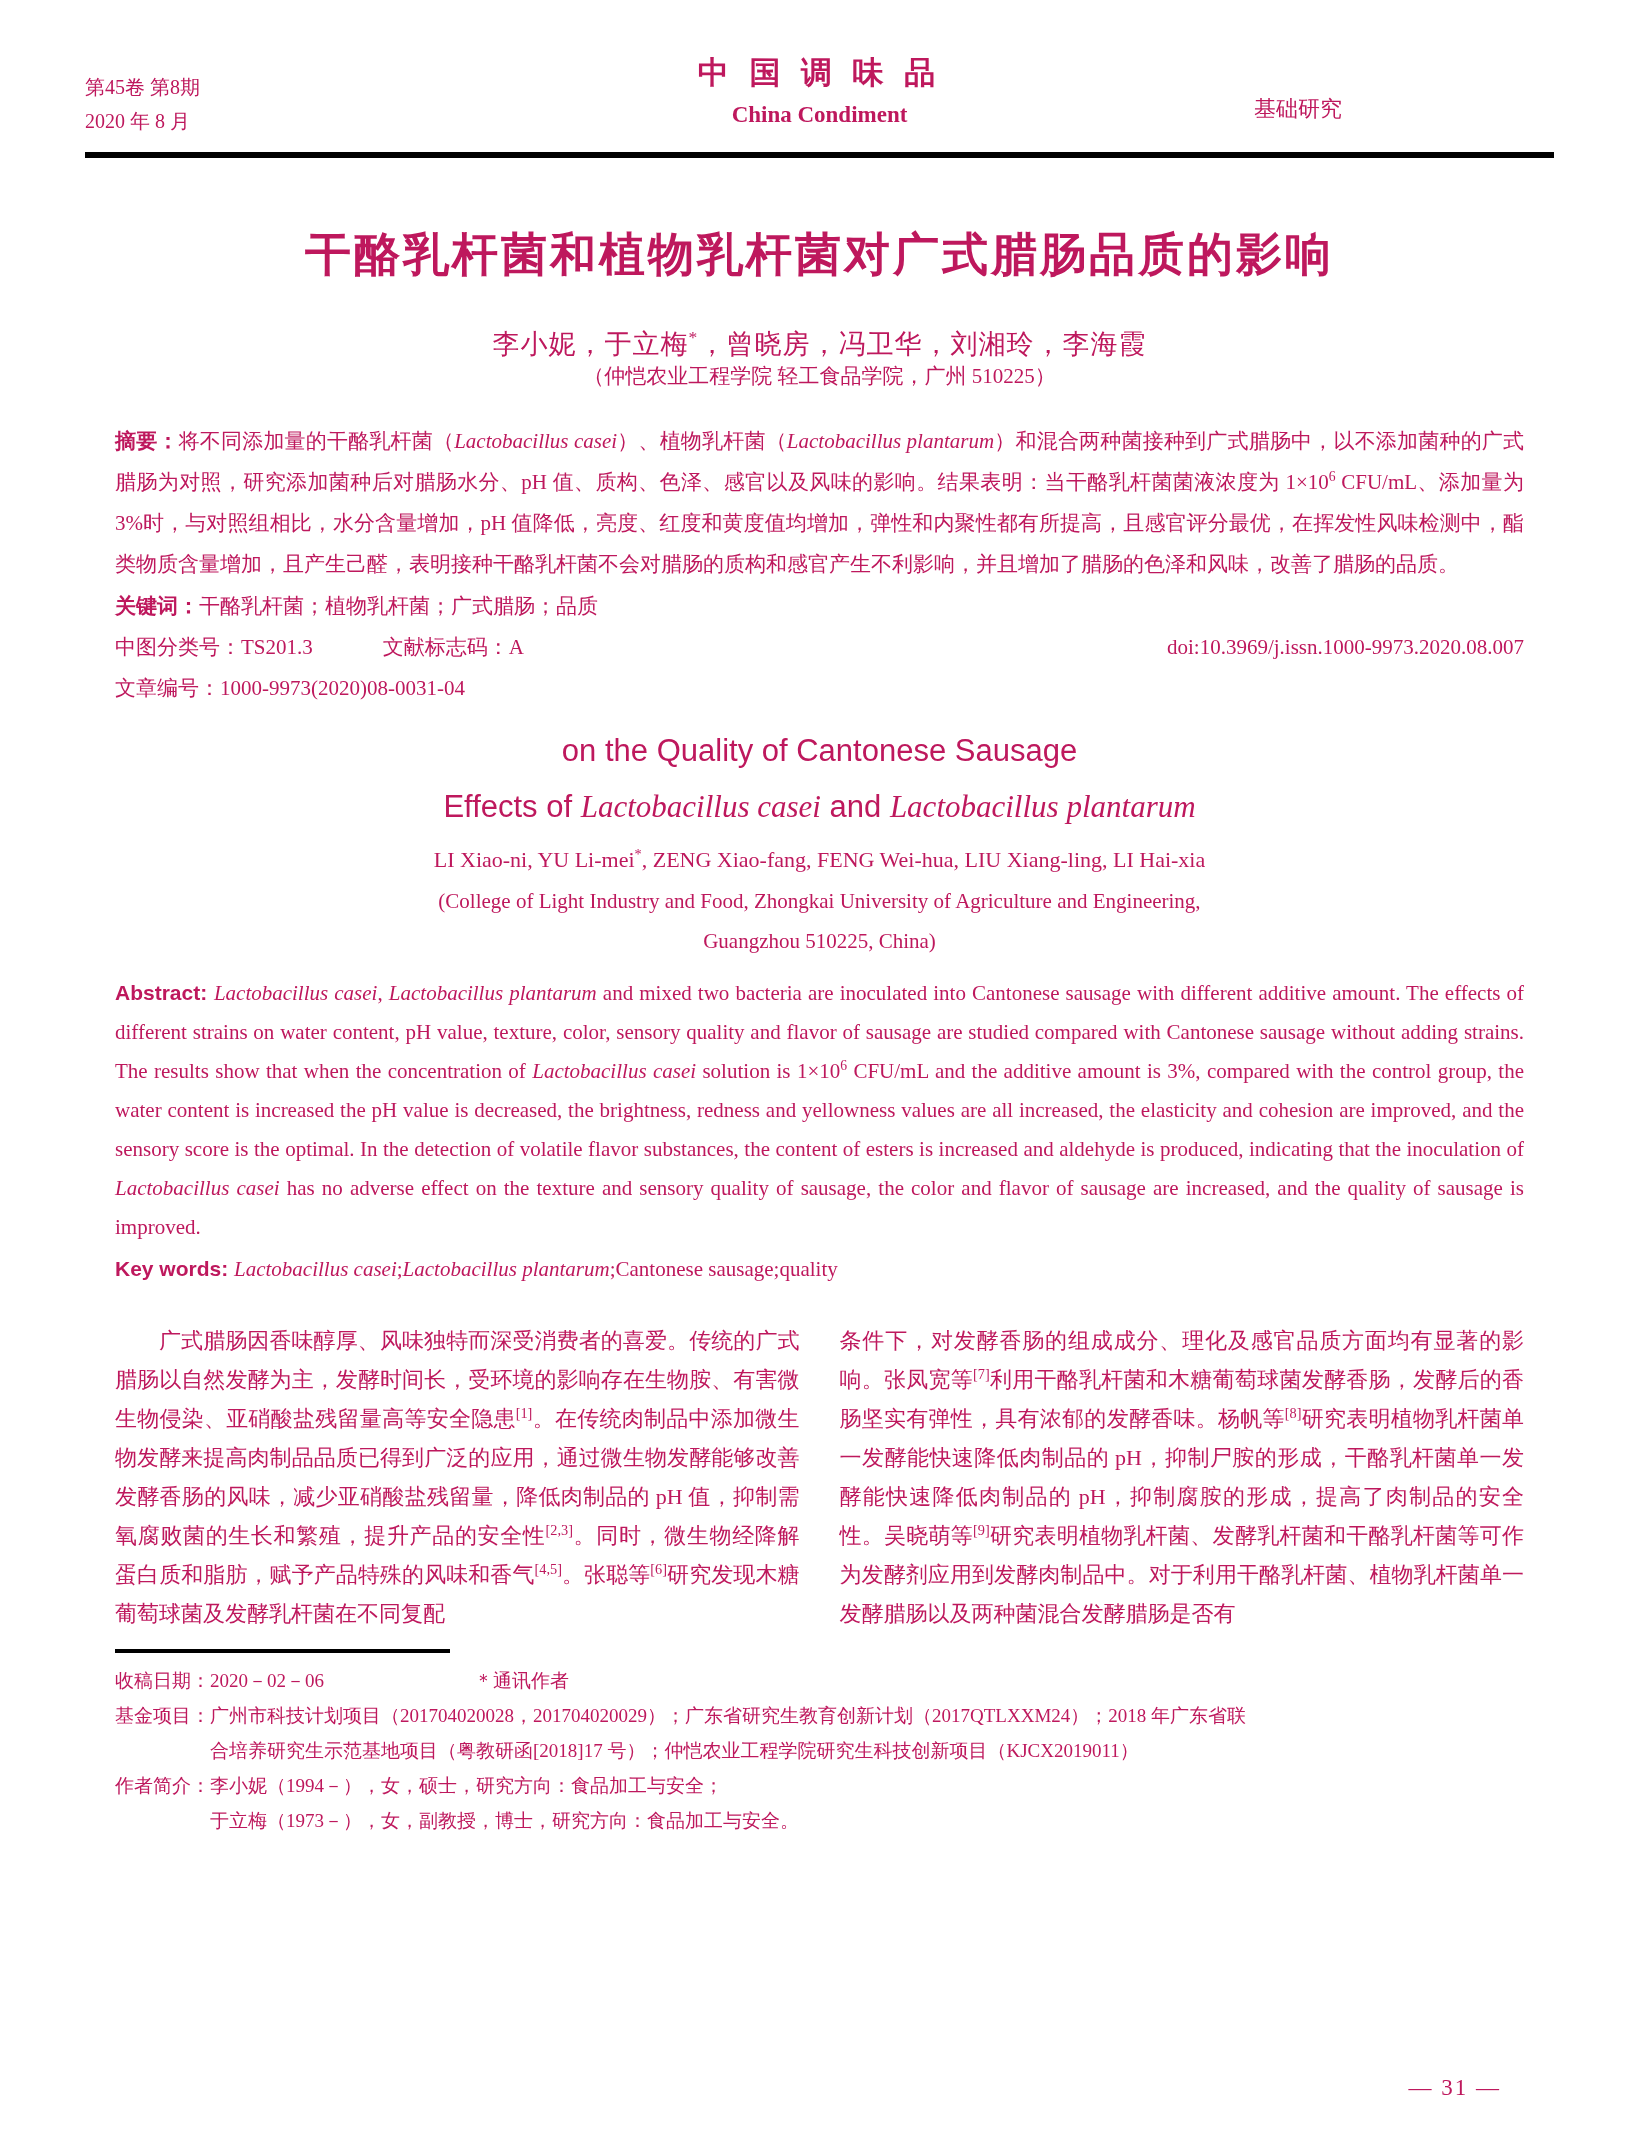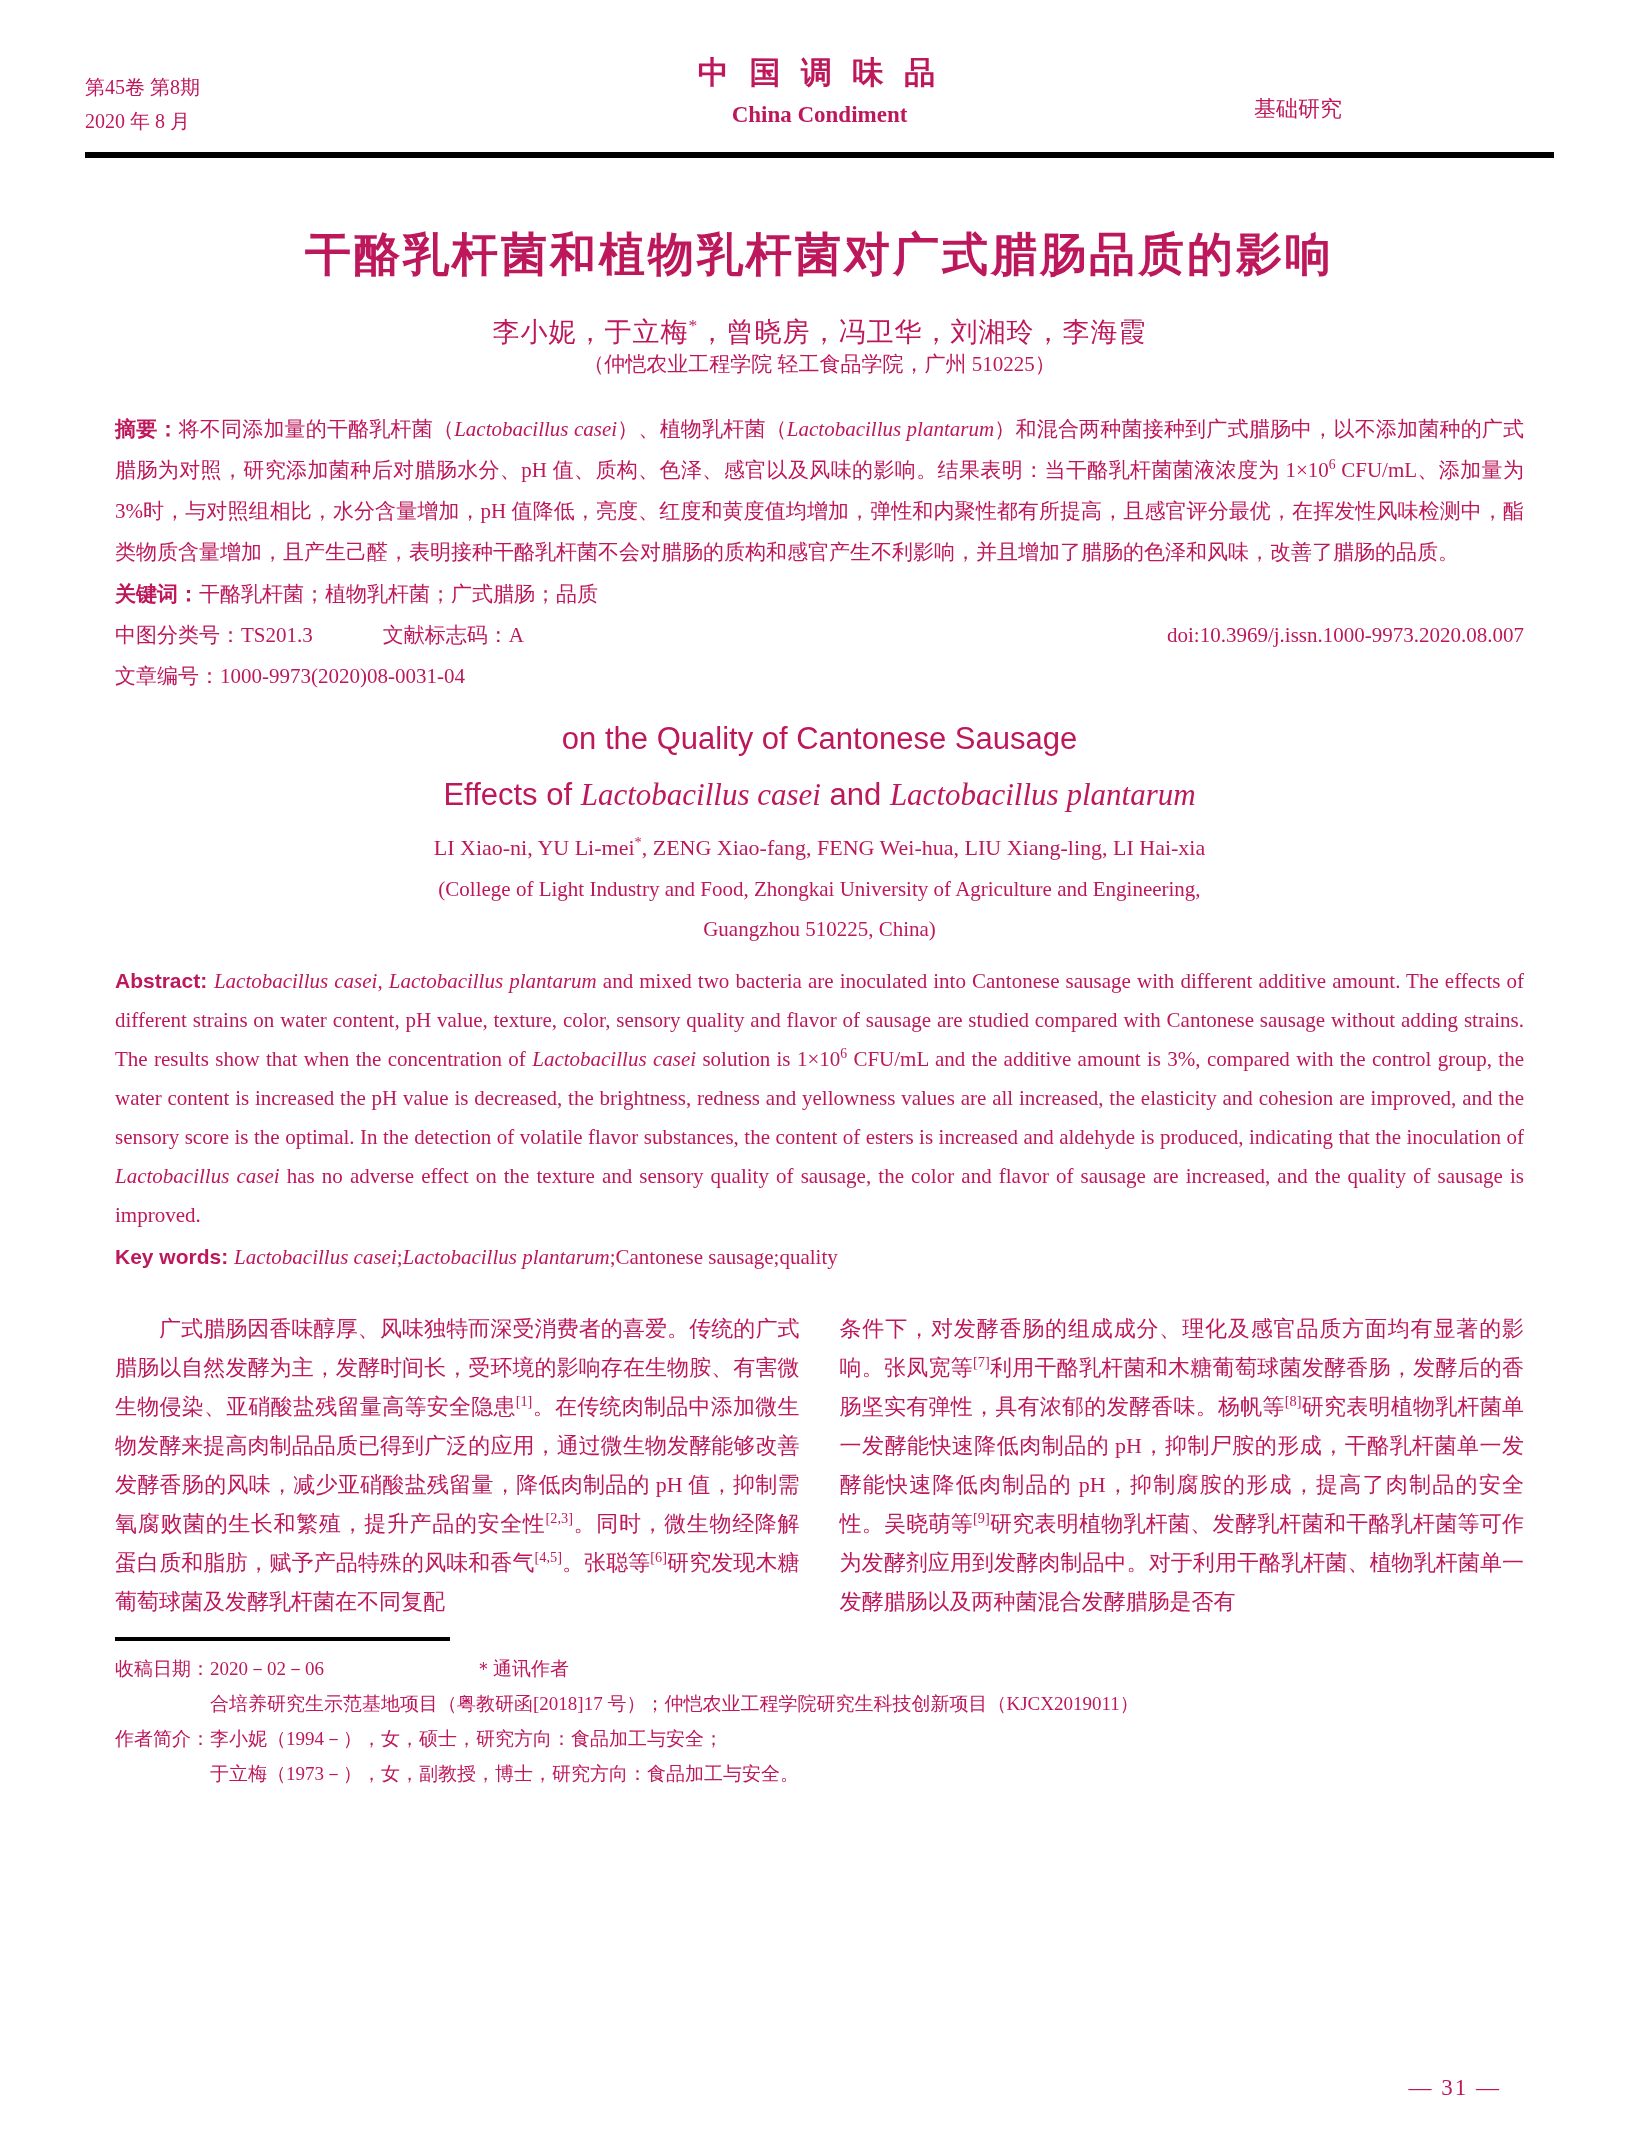--- a/index.html
+++ b/index.html
@@ -13,21 +13,21 @@
   .hdr-center{flex:1;text-align:center;}
   .journal-cn{font-family:"Liberation Sans","DejaVu Sans",sans-serif;font-weight:bold;font-size:31px;letter-spacing:6px;}
   .journal-en{font-weight:bold;font-size:23px;margin-top:8px;}
   .hdr-right{width:300px;text-align:left;font-size:22px;padding-top:42px;font-family:Liberation Mono, monospace;}
   .hdr-rule{height:6px;background:#000;margin:14px 85px 0 85px;}
   .content{margin:0 115px;}
   .title-cn{
     text-align:center;margin-top:66px;font-size:46px;font-weight:bold;letter-spacing:3px;
     font-family:"Liberation Sans","DejaVu Sans",sans-serif;
   }
-  .authors-cn{text-align:center;margin-top:28px;font-size:27px;letter-spacing:1px;}
+  .authors-cn{text-align:center;margin-top:40px;font-size:27px;letter-spacing:1px;}
   .affil-cn{text-align:center;font-size:21px;}
   .abs-cn{margin-top:30px;font-size:21px;line-height:41px;text-align:justify;}
   .kw-cn{font-size:21px;line-height:41px;}
   .meta-line{display:flex;font-size:21px;line-height:41px;}
   .meta-clc{margin-right:70px;}
   .meta-doi{margin-left:auto;}
   .meta-id{font-size:21px;line-height:41px;}
   .title-en{
     text-align:center;font-size:31px;margin-top:14px;line-height:56px;
     font-family:"Liberation Sans","DejaVu Sans",sans-serif;
@@ -106,20 +106,21 @@
         <div><span>条件下，对发酵香肠的组成成分、理化及感官品质方面均有显著的影响。张凤宽等</span><sup>[7]</sup><span>利用干酪乳杆菌和木糖葡萄球菌发酵香肠，发酵后的香肠坚实有弹性，具有浓郁的发酵香味。杨帆等</span><sup>[8]</sup><span>研究表明植物乳杆菌单一发酵能快速降低肉制品的 pH，抑制尸胺的形成，干酪乳杆菌单一发酵能快速降低肉制品的 pH，抑制腐胺的形成，提高了肉制品的安全性。吴晓萌等</span><sup>[9]</sup><span>研究表明植物乳杆菌、发酵乳杆菌和干酪乳杆菌等可作为发酵剂应用到发酵肉制品中。对于利用干酪乳杆菌、植物乳杆菌单一发酵腊肠以及两种菌混合发酵腊肠是否有</span></div>
       </div>
     </div>
 
     <div class="fnote">
       <div class="fnote-rule"></div>
       <div class="fnote-text">
         <div class="fnote-row">
           <span>收稿日期：2020－02－06</span><span class="gap"></span><span>＊通讯作者</span>
         </div>
+        <div>基金项目：广州市科技计划项目（201704020028，201704020029）；广东省研究生教育创新计划（2017QTLXXM24）；2018 年广东省联</div>
         <div class="hang">合培养研究生示范基地项目（粤教研函[2018]17 号）；仲恺农业工程学院研究生科技创新项目（KJCX2019011）</div>
         <div>作者简介：李小妮（1994－），女，硕士，研究方向：食品加工与安全；</div>
         <div class="hang">于立梅（1973－），女，副教授，博士，研究方向：食品加工与安全。</div>
       </div>
     </div>
 
   </div>
 
   <div class="page-no">— 31 —</div>
 

